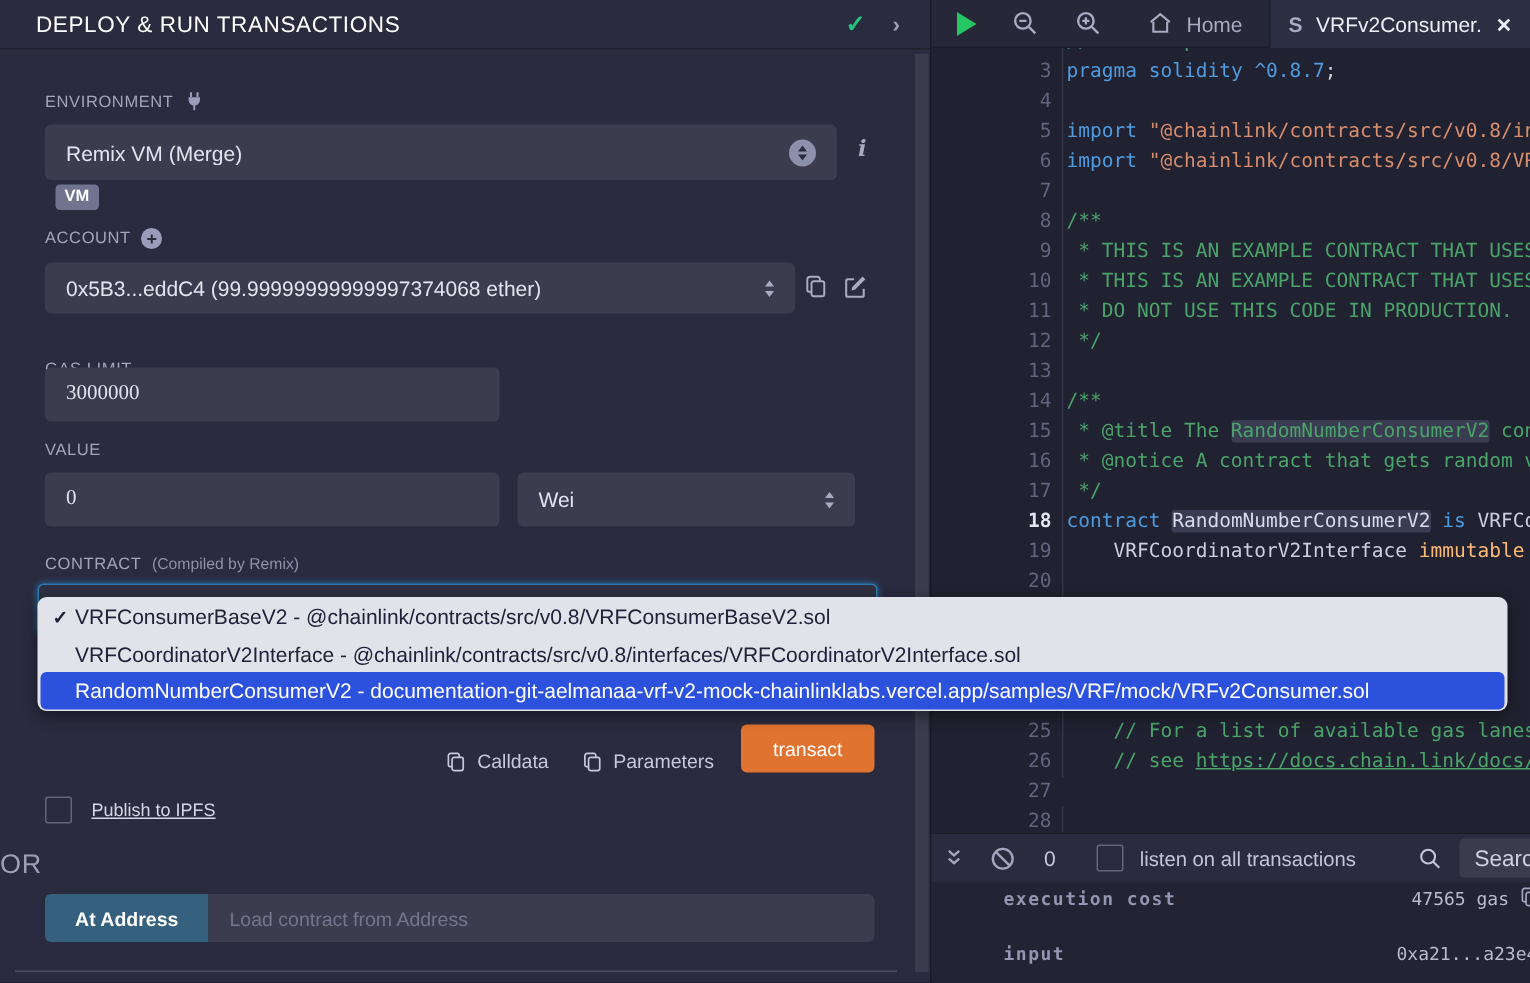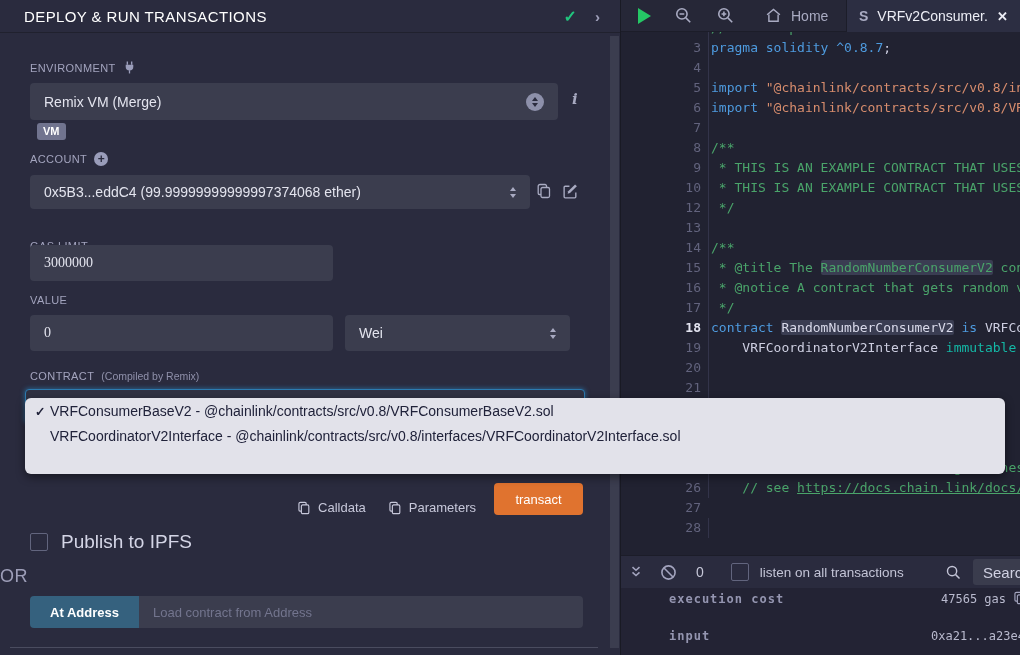--- a/index.html
+++ b/index.html
@@ -42,21 +42,21 @@
 .copy-acct{top:183px;left:536px;} .edit-acct{top:183px;left:562px;}
 .tbox{position:absolute;background:var(--input-bg);border:none;border-radius:4px;color:#e3e4ee;font-size:14px;font-family:Liberation Serif, serif;padding:0 14px;outline:none;}
 .gas-input{top:245px;left:30px;width:303px;height:36px;}
 .value-input{top:315px;left:30px;width:303px;height:36px;}
 .contract-select{position:absolute;top:389px;left:25px;width:560px;height:34px;background:#2f3142;border:1px solid #2c7bb0;border-radius:4px;box-shadow:0 0 4px 1px rgba(42,122,176,.6);}
 .action-row{position:absolute;top:483px;left:0;right:37px;height:32px;display:flex;align-items:flex-end;justify-content:flex-end;gap:22px;}
 .act{display:flex;align-items:center;gap:7px;color:#c7c8da;font-size:13px;cursor:pointer;}
 .transact-btn{width:89px;height:32px;background:var(--transact-orange);border-radius:4px;color:#fff;font-size:13px;display:flex;align-items:center;justify-content:center;cursor:pointer;margin-left:-4px;}
 .publish-row{position:absolute;top:531px;left:30px;display:flex;align-items:center;gap:13px;}
 input[type=checkbox]{appearance:none;width:18px;height:18px;border:1px solid #62657e;border-radius:2px;background:transparent;cursor:pointer;}
-.publish-lbl{font-size:19px;color:#d4d5e6;}
+.publish-lbl{font-size:12px;color:#d4d5e6;text-decoration:underline;}
 .or-text{position:absolute;top:566px;left:0;width:620px;text-align:left;color:#9d9eb8;font-size:18px;letter-spacing:.5px;}
 .ataddr-row{position:absolute;top:596px;left:30px;display:flex;}
 .ataddr-btn{width:109px;height:32px;background:var(--at-address-blue);border-radius:4px 0 0 4px;color:#fff;font-size:13px;font-weight:600;display:flex;align-items:center;justify-content:center;cursor:pointer;}
 .ataddr-input{width:444px;height:32px;background:var(--input-bg);border:none;border-radius:0 4px 4px 0;color:#e3e4ee;font-size:13px;padding:0 14px;outline:none;font-family:"Liberation Sans",sans-serif;}
 .ataddr-input::placeholder,.tbox::placeholder{color:#73758e;}
 .panel-divider{position:absolute;top:647px;left:10px;width:588px;height:1px;background:#4a4c5f;}
 .panel-scrollbar{position:absolute;top:36px;right:1px;width:9px;height:612px;background:#3b3d4f;}
 
 
 .editor-col{position:absolute;left:620px;top:0;width:400px;height:655px;background:var(--editor-bg);border-left:1px solid #191a24;}
@@ -68,21 +68,21 @@
 .sol-s{color:#a9abc2;font-weight:700;font-size:14px;}
 .tab-title{color:#ecedf5;font-size:14px;flex:1;white-space:nowrap;overflow:hidden;}
 .tab-close{color:#ecedf5;font-size:13px;font-weight:700;cursor:pointer;}
 .code{position:absolute;top:32px;left:0;right:0;bottom:100px;overflow:hidden;font-family:"DejaVu Sans Mono",monospace;font-size:13px;line-height:20px;}
 .code-inner{margin-top:-14px;}
 .code-line{display:flex;height:20px;white-space:pre;}
 .gutter{width:80px;text-align:right;color:#62637d;flex:none;}
 .code-line.active .gutter{color:#e4e5f1;font-weight:700;}
 .line-content{margin-left:7px;border-left:1px solid #33344a;padding-left:2px;color:#cdcee0;}
 .tk-kw{color:var(--keyword-blue);} .tk-str{color:var(--string-orange);}
-.tk-com{color:var(--comment-green);} .tk-plain{color:#cdcee0;} .tk-mod{color:#14b8a6;text-align:right;}
+.tk-com{color:var(--comment-green);} .tk-plain{color:#cdcee0;} .tk-mod{color:#fdba74;text-align:right;}
 .tk-comhl{color:var(--comment-green);background:#3a3d52;border-radius:2px;}
 .tk-idhl{color:#d9daea;background:#3a3d52;border-radius:2px;}
 .tk-link{color:var(--comment-green);text-decoration:underline;}
 
 
 .term-bar{position:absolute;top:555px;left:0;right:0;height:33px;background:var(--terminal-bar-bg);border-top:1px solid #1c1d29;display:flex;align-items:center;}
 .t-ic{color:#a3a4be;display:flex;cursor:pointer;}
 .t-chevrons{margin-left:8px;} .t-ban{margin-left:17px;}
 .t-count{margin-left:19px;color:#c6c7d8;font-size:14px;}
 .t-check{margin-left:27px;width:17px;height:17px;}
@@ -257,20 +257,21 @@
       <div class="code-inner">
           <div class="code-line"><span class="gutter">2</span><span class="line-content"><span class="tk-com">// An example of a consumer contract that relies on a subscription for funding.</span></span></div>
           <div class="code-line"><span class="gutter">3</span><span class="line-content"><span class="tk-kw">pragma</span><span class="tk-plain"> </span><span class="tk-kw">solidity</span><span class="tk-plain"> </span><span class="tk-kw">^0.8.7</span><span class="tk-plain">;</span></span></div>
           <div class="code-line"><span class="gutter">4</span><span class="line-content"></span></div>
           <div class="code-line"><span class="gutter">5</span><span class="line-content"><span class="tk-kw">import</span><span class="tk-plain"> </span><span class="tk-str">"@chainlink/contracts/src/v0.8/interfaces/VRFCoordinatorV2Interface.sol"</span></span></div>
           <div class="code-line"><span class="gutter">6</span><span class="line-content"><span class="tk-kw">import</span><span class="tk-plain"> </span><span class="tk-str">"@chainlink/contracts/src/v0.8/VRFConsumerBaseV2.sol"</span></span></div>
           <div class="code-line"><span class="gutter">7</span><span class="line-content"></span></div>
           <div class="code-line"><span class="gutter">8</span><span class="line-content"><span class="tk-com">/**</span></span></div>
           <div class="code-line"><span class="gutter">9</span><span class="line-content"><span class="tk-com"> * THIS IS AN EXAMPLE CONTRACT THAT USES HARDCODED VALUES FOR CLARITY.</span></span></div>
           <div class="code-line"><span class="gutter">10</span><span class="line-content"><span class="tk-com"> * THIS IS AN EXAMPLE CONTRACT THAT USES UN-AUDITED CODE.</span></span></div>
+          <div class="code-line"><span class="gutter">11</span><span class="line-content"><span class="tk-com"> * DO NOT USE THIS CODE IN PRODUCTION.</span></span></div>
           <div class="code-line"><span class="gutter">12</span><span class="line-content"><span class="tk-com"> */</span></span></div>
           <div class="code-line"><span class="gutter">13</span><span class="line-content"></span></div>
           <div class="code-line"><span class="gutter">14</span><span class="line-content"><span class="tk-com">/**</span></span></div>
           <div class="code-line"><span class="gutter">15</span><span class="line-content"><span class="tk-com"> * @title The </span><span class="tk-comhl">RandomNumberConsumerV2</span><span class="tk-com"> contract</span></span></div>
           <div class="code-line"><span class="gutter">16</span><span class="line-content"><span class="tk-com"> * @notice A contract that gets random values from Chainlink VRF V2</span></span></div>
           <div class="code-line"><span class="gutter">17</span><span class="line-content"><span class="tk-com"> */</span></span></div>
           <div class="code-line active"><span class="gutter">18</span><span class="line-content"><span class="tk-kw">contract</span><span class="tk-plain"> </span><span class="tk-idhl">RandomNumberConsumerV2</span><span class="tk-plain"> </span><span class="tk-kw">is</span><span class="tk-plain"> VRFConsumerBaseV2 {</span></span></div>
           <div class="code-line"><span class="gutter">19</span><span class="line-content"><span class="tk-plain">    VRFCoordinatorV2Interface </span><span class="tk-mod">immutable</span><span class="tk-plain"> COORDINATOR;</span></span></div>
           <div class="code-line"><span class="gutter">20</span><span class="line-content"></span></div>
           <div class="code-line"><span class="gutter">21</span><span class="line-content"></span></div>
@@ -328,15 +329,19 @@
 
   <div id="dropdown">
       <div class="opt">
         <span class="optcheck">✓</span>
         <span>VRFConsumerBaseV2 - @chainlink/contracts/src/v0.8/VRFConsumerBaseV2.sol</span>
       </div>
       <div class="opt">
         <span class="optcheck"></span>
         <span>VRFCoordinatorV2Interface - @chainlink/contracts/src/v0.8/interfaces/VRFCoordinatorV2Interface.sol</span>
       </div>
+      <div class="opt selected">
+        <span class="optcheck"></span>
+        <span>RandomNumberConsumerV2 - documentation-git-aelmanaa-vrf-v2-mock-chainlinklabs.vercel.app/samples/VRF/mock/VRFv2Consumer.sol</span>
+      </div>
     </div>
 
 </div>
 
 </body></html>

